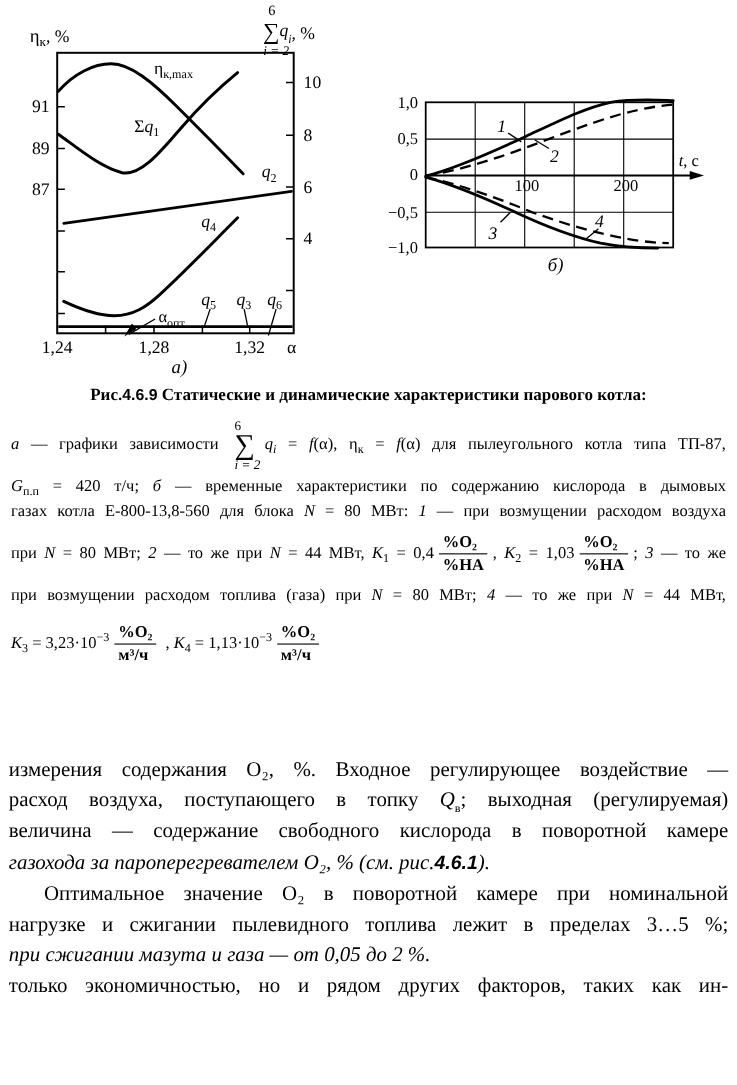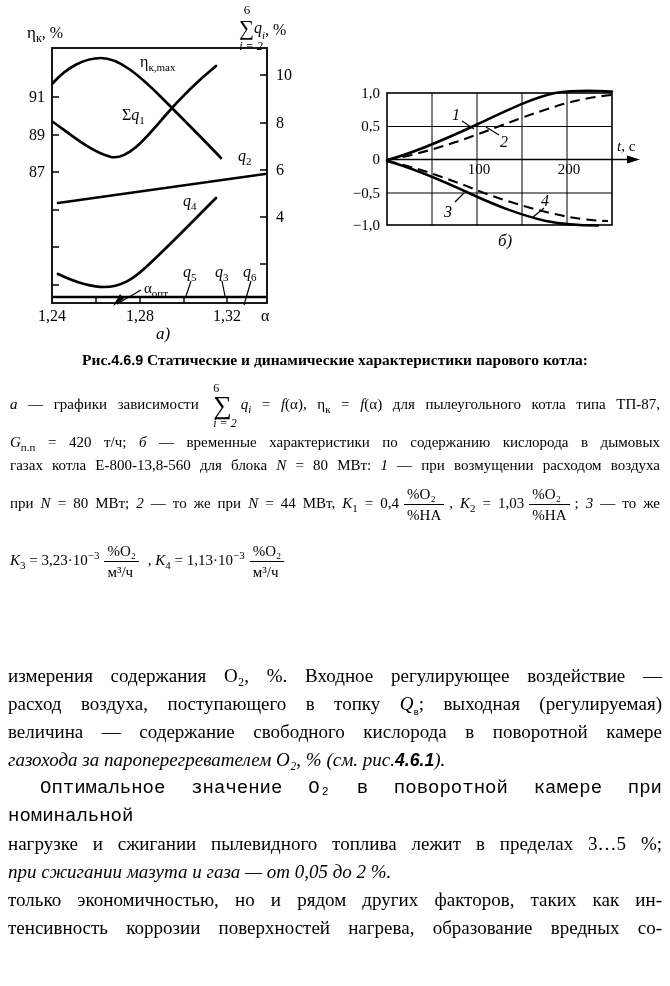--- a/index.html
+++ b/index.html
@@ -16,27 +16,27 @@
   .nline{text-align:justify;text-align-last:justify;}
   .nl1{line-height:54px;height:54px;}
   .nl2,.nl3{line-height:23px;height:23px;}
   .nl4{line-height:52px;height:52px;}
   .nl5{line-height:25px;height:25px;}
   .nl6{line-height:62px;height:62px;text-align:left;text-align-last:left;}
   .sumstack{display:inline-block;vertical-align:middle;text-align:center;line-height:1;margin:0 4px;}
   .s-top{display:block;font-size:12px;}
   .s-sym{display:block;font-size:26px;line-height:0.9;}
   .s-bot{display:block;font-size:12px;font-style:italic;}
-  .frac{display:inline-block;vertical-align:middle;text-align:center;line-height:1.1;margin:0 5px;font-size:15px;}
+  .frac{display:inline-block;vertical-align:middle;text-align:center;line-height:1.1;margin:0 5px;font-size:15px;font-weight:bold;}
   .frac .num{display:block;padding:0 3px 2px;}
   .frac .den{display:block;border-top:1.4px solid #000;padding:2px 3px 0;text-align:center;}
-  .bodytext{position:absolute;top:662px;left:8px;width:654px;font-size:19px;line-height:28px;}
+  .bodytext{position:absolute;top:686px;left:8px;width:654px;font-size:19px;line-height:28px;}
   .tline{text-align:justify;text-align-last:justify;}
   .tline.last{text-align-last:left;font-style:italic;}
-  .tline.ind{text-indent:32px;font-family:Liberation Mono, monospace;}
+  .tline.ind{text-indent:32px;}
 </style>
 </head>
 <body>
 
 <div class="page">
 
   <svg width="670" height="350" viewBox="0 0 670 350">
 
     <g>
       <rect x="52" y="48" width="215" height="255" fill="none" stroke="#000" stroke-width="1.8"></rect>
@@ -126,36 +126,36 @@
   
   <div class="note">
     <div class="nline nl1"><span class="it">а</span><span> — графики зависимости </span><span class="sumstack"><span class="s-top">6</span><span class="s-sym">∑</span><span class="s-bot">i = 2</span></span><span class="it">q</span><sub class="it">i</sub><span> = </span><span class="it">f</span><span>(α), η</span><sub>к</sub><span> = </span><span class="it">f</span><span>(α) для пылеугольного котла типа ТП-87,</span></div>
 
     <div class="nline nl2"><span class="it">G</span><sub>п.п</sub><span> = 420 т/ч; </span><span class="it">б</span><span> — временные характеристики по содержанию кислорода в дымовых</span></div>
 
     <div class="nline nl3"><span>газах котла Е-800-13,8-560 для блока </span><span class="it">N</span><span> = 80 МВт: </span><span class="it">1</span><span> — при возмущении расходом воздуха</span></div>
 
     <div class="nline nl4"><span>при </span><span class="it">N</span><span> = 80 МВт; </span><span class="it">2</span><span> — то же при </span><span class="it">N</span><span> = 44 МВт, </span><span class="it">K</span><sub>1</sub><span> = 0,4</span><span class="frac"><span class="num">%O₂</span><span class="den">%НА</span></span><span>, </span><span class="it">K</span><sub>2</sub><span> = 1,03</span><span class="frac"><span class="num">%O₂</span><span class="den">%НА</span></span><span>; </span><span class="it">3</span><span> — то же</span></div>
 
+    <div class="nline nl5"><span>при возмущении расходом топлива (газа) при </span><span class="it">N</span><span> = 80 МВт; </span><span class="it">4</span><span> — то же при </span><span class="it">N</span><span> = 44 МВт,</span></div>
 
     <div class="nline nl6"><span class="it">K</span><sub>3</sub><span> = 3,23·10</span><sup>−3</sup><span class="frac"><span class="num">%O₂</span><span class="den">м³/ч</span></span><span> , </span><span class="it">K</span><sub>4</sub><span> = 1,13·10</span><sup>−3</sup><span class="frac"><span class="num">%O₂</span><span class="den">м³/ч</span></span></div>
   </div>
 
   
   <div class="bodytext">
     <div>
       <div class="tline">измерения содержания O₂, %. Входное регулирующее воздействие —</div>
       <div class="tline"><span>расход воздуха, поступающего в топку </span><span class="it">Q</span><sub>в</sub><span>; выходная (регулируемая)</span></div>
       <div class="tline">величина — содержание свободного кислорода в поворотной камере</div>
       <div class="tline last"><span>газохода за пароперегревателем O₂, % (см. рис.</span><span class="bnum">4.6.1</span><span>).</span></div>
     </div>
     <div>
       <div class="tline ind">Оптимальное значение O₂ в поворотной камере при номинальной</div>
       <div class="tline">нагрузке и сжигании пылевидного топлива лежит в пределах 3…5 %;</div>
       <div class="tline last">при сжигании мазута и газа — от 0,05 до 2 %.</div>
     </div>
     <div>
       <div class="tline">только экономичностью, но и рядом других факторов, таких как ин-</div>
-      <div class="tline">тенсивность коррозии поверхностей нагрева, образование вредных со-</div>
     </div>
   </div>
 
 </div>
 
 </body></html>

